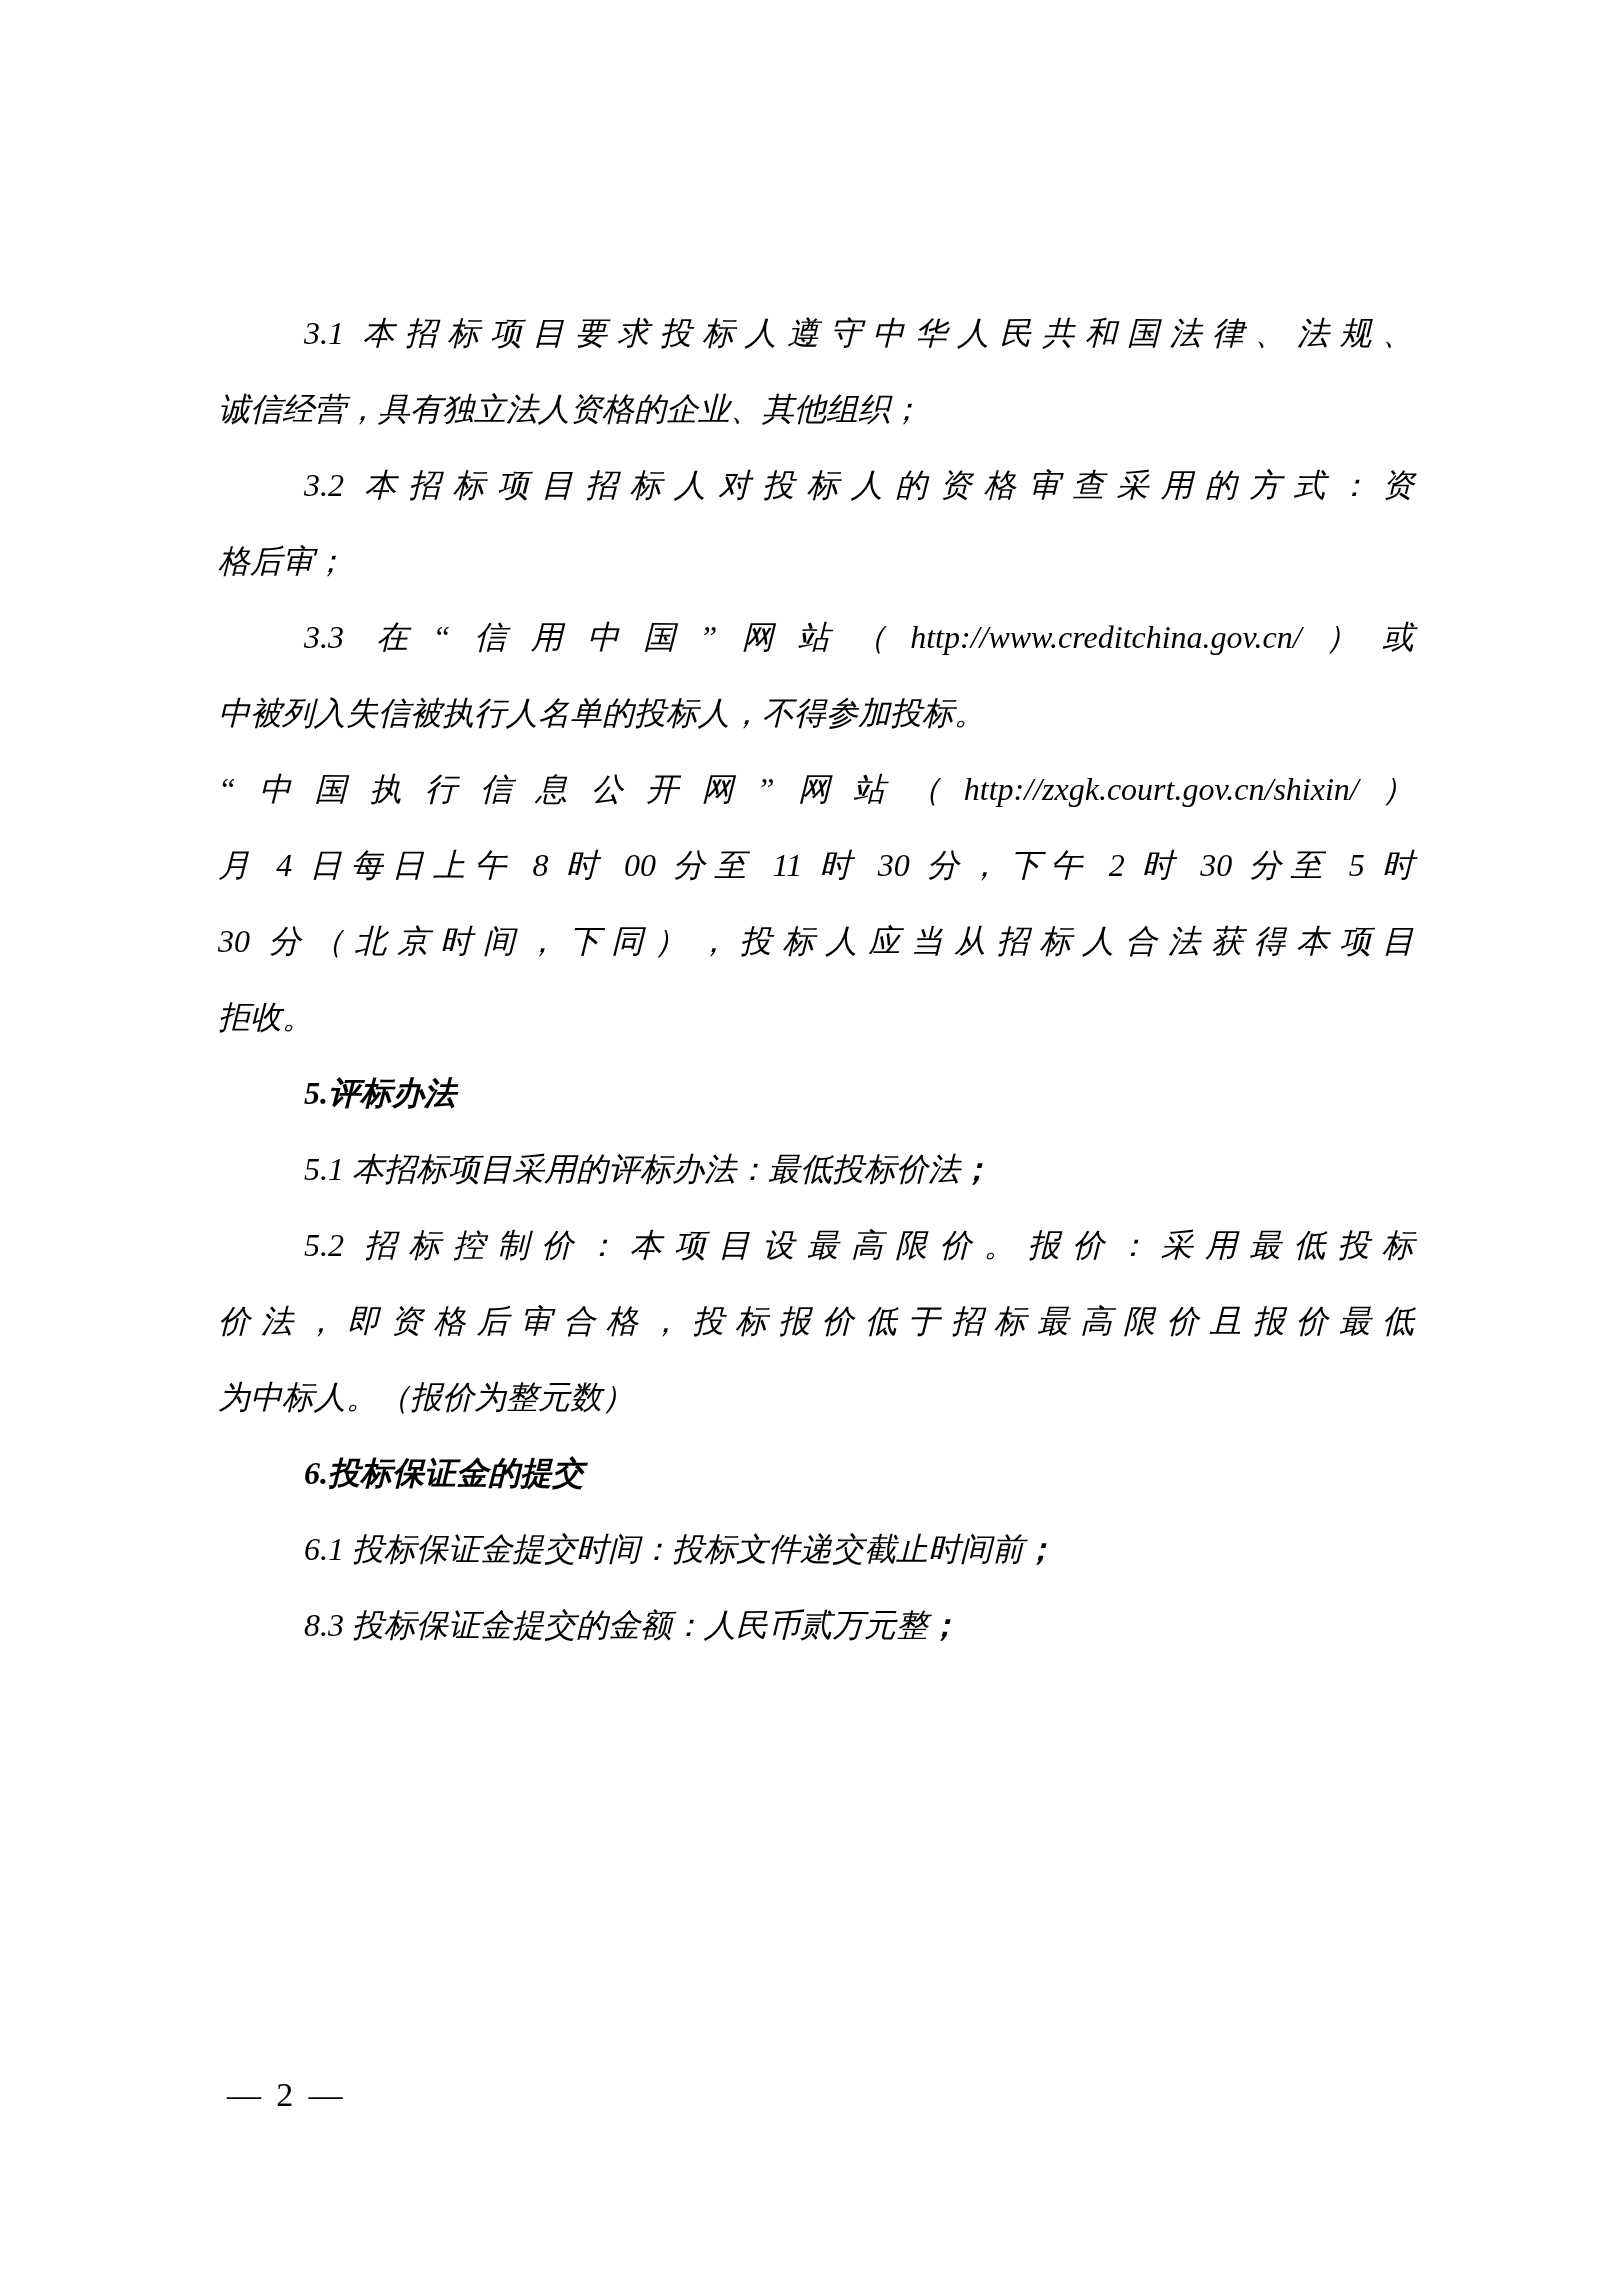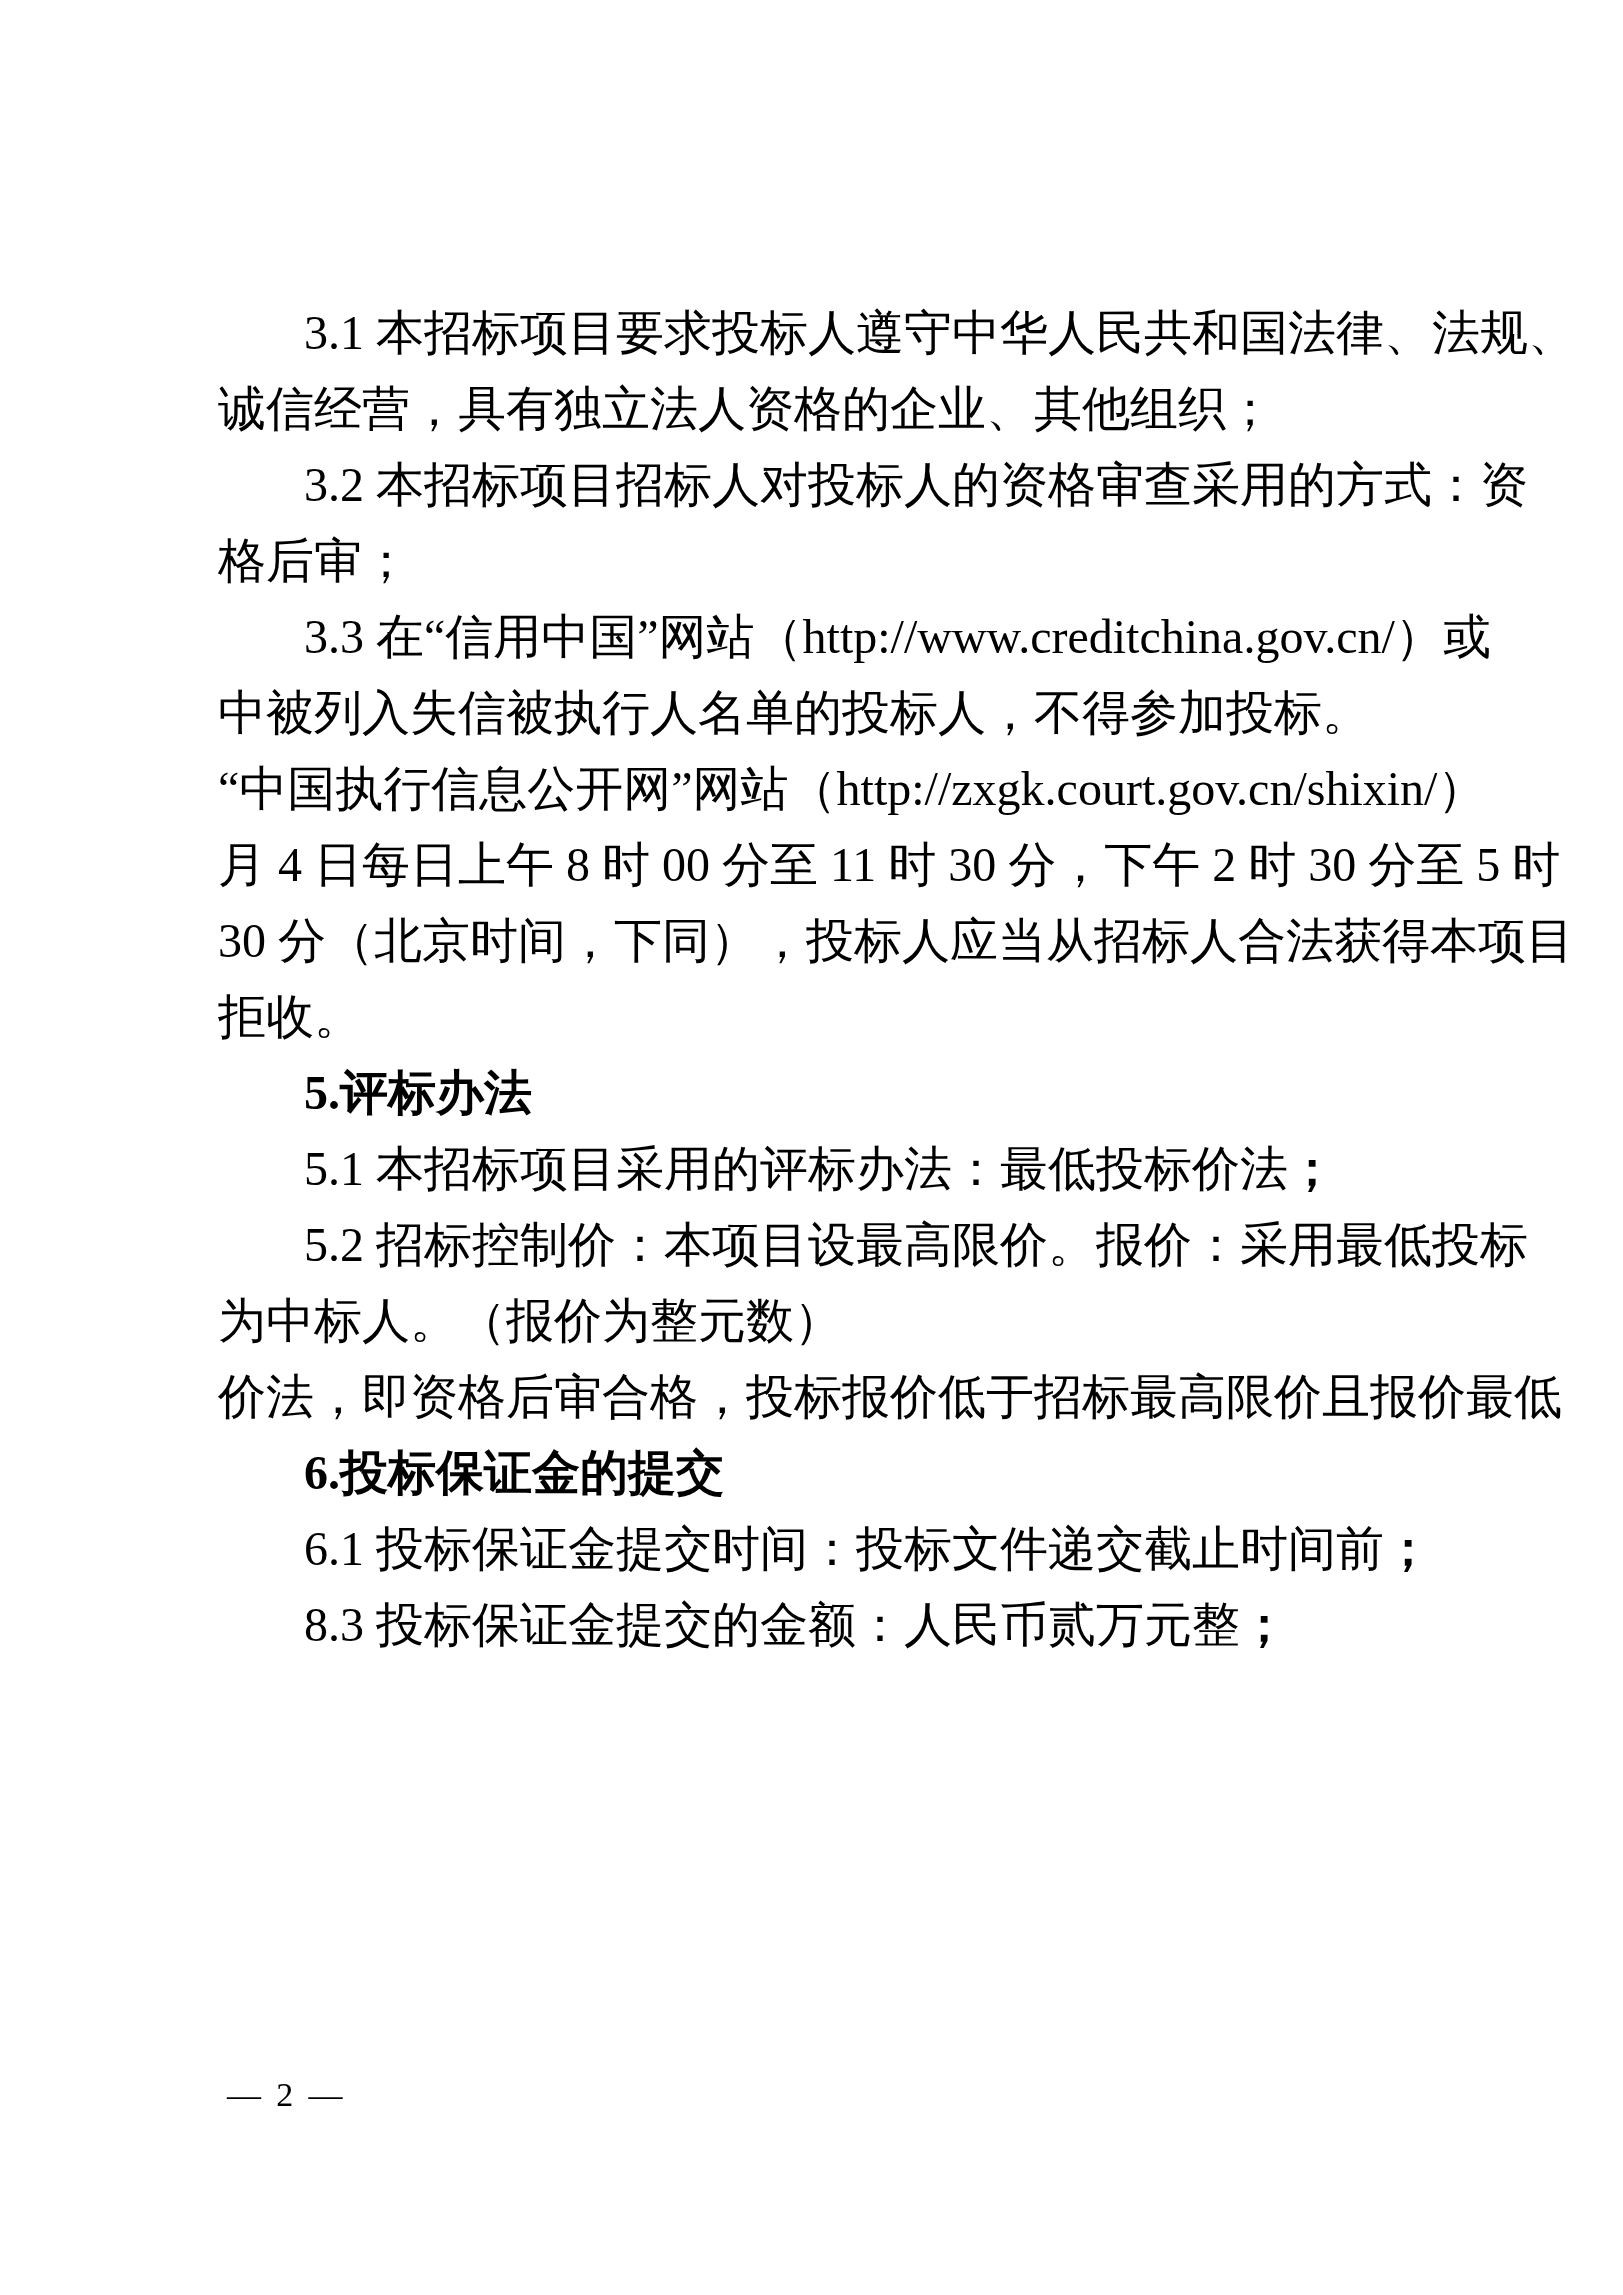--- a/index.html
+++ b/index.html
@@ -14,25 +14,26 @@
     font-family: "Liberation Serif", "DejaVu Serif", serif;
     overflow: hidden;
   }
   .body-text {
     position: absolute;
     left: 218px;
     top: 295px;
     width: 1196px;
   }
   .ln {
-    font-size: 48px;
+    font-size: 32px;
     line-height: 76px;
     height: 76px;
     white-space: nowrap;
     text-align: left;
+    font-style: italic;
   }
   .just {
     text-align: justify;
     text-align-last: justify;
   }
   .indent { text-indent: 86px; }
   .bold { font-weight: bold; }
   .b { font-weight: bold; }
   .page-footer {
     position: absolute;
@@ -67,22 +68,22 @@
 
     <p class="ln just">月 4 日每日上午 8 时 00 分至 11 时 30 分，下午 2 时 30 分至 5 时</p>
     <p class="ln just">30 分（北京时间，下同），投标人应当从招标人合法获得本项目</p>
     <p class="ln">拒收。</p>
 
     <p class="ln indent bold">5.评标办法</p>
 
     <p class="ln indent"><span>5.1 本招标项目采用的评标办法：最低投标价法</span><span class="b">；</span></p>
 
     <p class="ln indent just">5.2 招标控制价：本项目设最高限价。报价：采用最低投标</p>
+    <p class="ln just">价法，即资格后审合格，投标报价低于招标最高限价且报价最低</p>
     <p class="ln">为中标人。（报价为整元数）</p>
-    <p class="ln just">价法，即资格后审合格，投标报价低于招标最高限价且报价最低</p>
 
     <p class="ln indent bold">6.投标保证金的提交</p>
 
     <p class="ln indent"><span>6.1 投标保证金提交时间：投标文件递交截止时间前</span><span class="b">；</span></p>
 
     <p class="ln indent"><span>8.3 投标保证金提交的金额：人民币贰万元整</span><span class="b">；</span></p>
 
   </div>
 
   <div class="page-footer"><span>—</span><span class="num">2</span><span>—</span></div>

